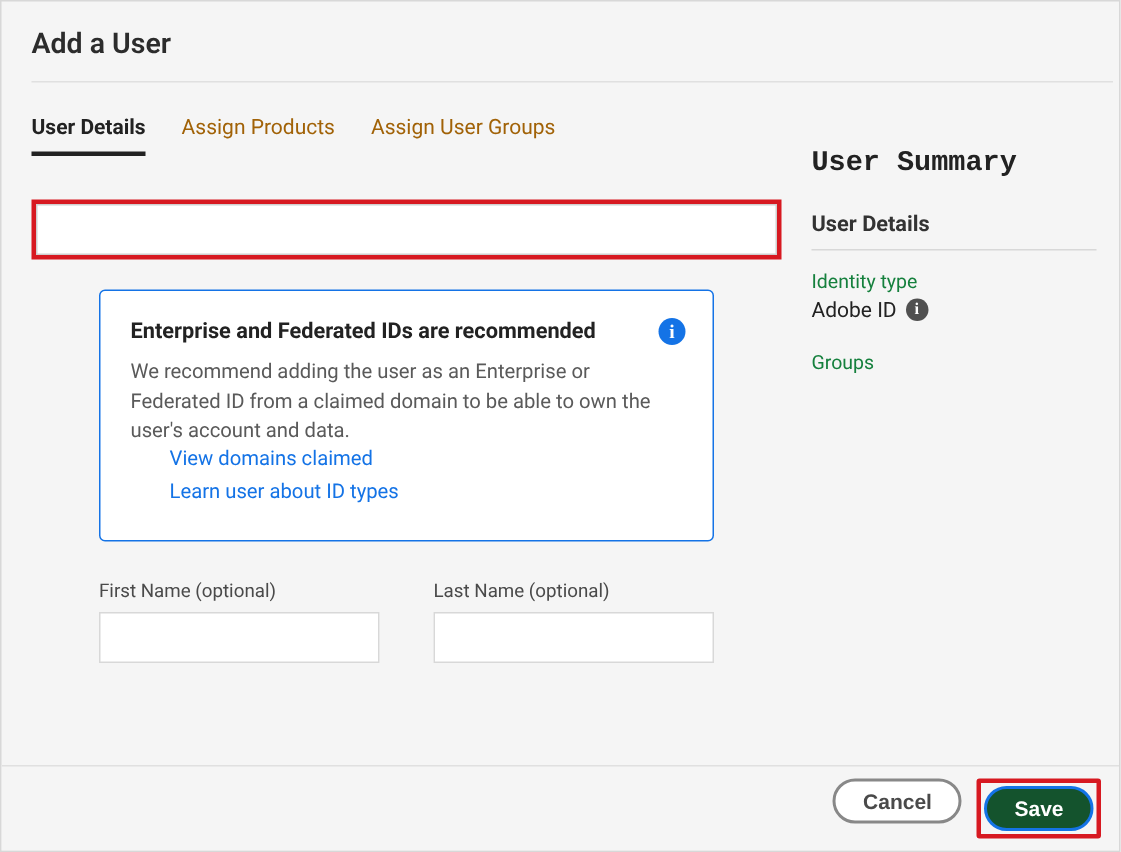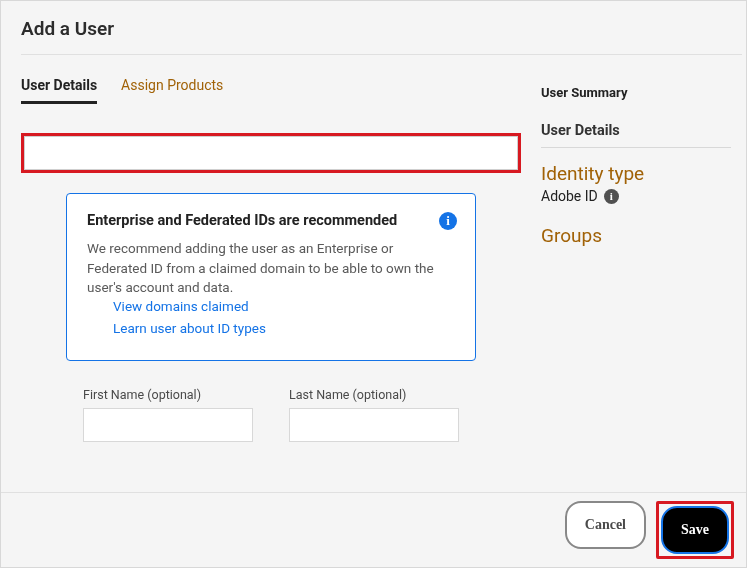--- a/index.html
+++ b/index.html
@@ -34,62 +34,63 @@
   }
   .info-title { font-size: 14.5px; font-weight: 700; margin-bottom: 10px; color: #222; }
   .info-text { font-size: 13.5px; color: #5a5a5a; line-height: 1.45; }
   .info-link { font-size: 13.5px; color: #1473e6; cursor: pointer; margin-bottom: 6px; display: block; margin-left: 26px; }
   .info-icon {
     position: absolute; top: 18px; right: 18px;
     width: 18px; height: 18px; border-radius: 50%; background: #1473e6;
     color: #fff; font-size: 13px; font-weight: 700; text-align: center; line-height: 18px;
     font-family: Georgia, serif;
   }
-  .name-row { display: flex; gap: 36px; margin: 0 62px; }
+  .name-row { display: flex; gap: 36px; margin: 0 45px; }
   .name-col { flex: 1; }
   .name-input {
     width: 100%; height: 34px; border: 1px solid #d8d8d8; background: #fff;
     padding: 0 10px; font-size: 14px; outline: none;
   }
 
-  .summary-title { font-size: 13px; font-weight: 700; margin-bottom: 22px; margin-top: 8px; color: #222;}
+  .summary-title { font-size: 19px; font-weight: 700; margin-bottom: 22px; margin-top: 20px; color: #222; font-family: Liberation Mono, monospace;}
   .summary-sec-title { font-size: 14.5px; font-weight: 700; padding-bottom: 8px; border-bottom: 1px solid #d8d8d8; margin-bottom: 14px; }
-  .summary-label { font-size: 19px; color: #a16207; margin-bottom: 3px; }
-  .summary-value { font-size: 14px; color: #222; display: flex; align-items: flex-end; gap: 6px; margin-bottom: 20px;}
+  .summary-label { font-size: 13px; color: #15803d; margin-bottom: 3px; }
+  .summary-value { font-size: 14px; color: #222; display: flex; align-items: flex-start; gap: 6px; margin-bottom: 20px;}
   .mini-info-icon {
     width: 15px; height: 15px; border-radius: 50%; background: #505050;
     color: #fff; font-size: 11px; font-weight: 700; text-align: center; line-height: 15px;
     font-family: Georgia, serif; display: inline-block;
   }
 
   .footer {
     position: absolute; bottom: 0; left: 0; right: 0;
     border-top: 1px solid #e0e0e0; padding: 8px 12px;
     display: flex; justify-content: flex-end; gap: 10px;
     background: #f5f5f5;
   }
   .btn {
-    height: 48px; padding: 0 18px; border-radius: 16px; font-size: 14px; font-weight: 700;
-    cursor: pointer; display: inline-flex; align-items: center; justify-content: center; font-family: Liberation Serif, serif;
+    height: 30px; padding: 0 18px; border-radius: 16px; font-size: 14px; font-weight: 700;
+    cursor: pointer; display: inline-flex; align-items: center; justify-content: center;
   }
   .btn-cancel { background: #fff; color: #4a4a4a; border: 2px solid #888; }
-  .btn-save { background: #000000; color: #fff; border: 2px solid #1473e6; }
+  .btn-save { background: #14532d; color: #fff; border: 2px solid #1473e6; }
   .save-wrap { border: 3px solid #d71921; padding: 2px; border-radius: 2px; }
 </style>
 </head>
 <body>
 
 <div class="content">
   <div class="title">Add a User</div>
   <hr class="hr">
   <div class="cols">
     <div class="left">
       <div class="tabs">
         <div class="tab active">User Details</div>
         <div class="tab">Assign Products</div>
+        <div class="tab">Assign User Groups</div>
       </div>
 
       <div class="email-wrap">
         <input class="email-input" type="text" value="" style="">
       </div>
 
       <div class="info-box">
         <span class="info-icon">i</span>
         <div class="info-title">Enterprise and Federated IDs are recommended</div>
         <div class="info-text">We recommend adding the user as an Enterprise or Federated ID from a claimed domain to be able to own the user's account and data.</div>

